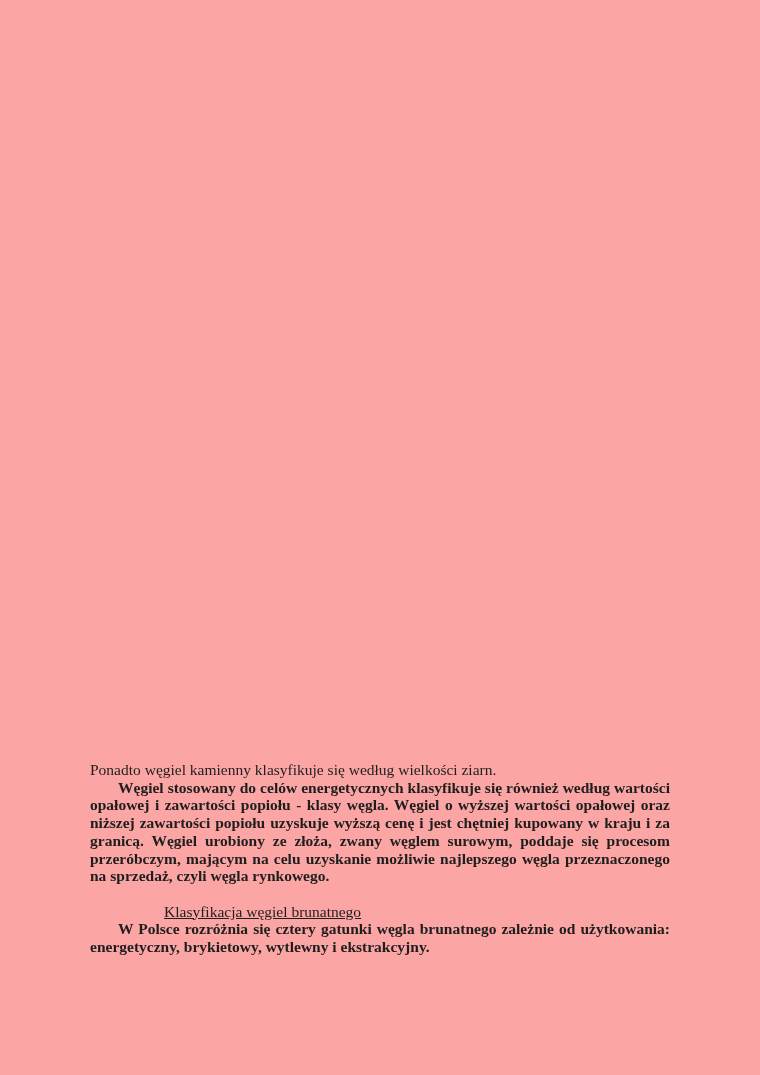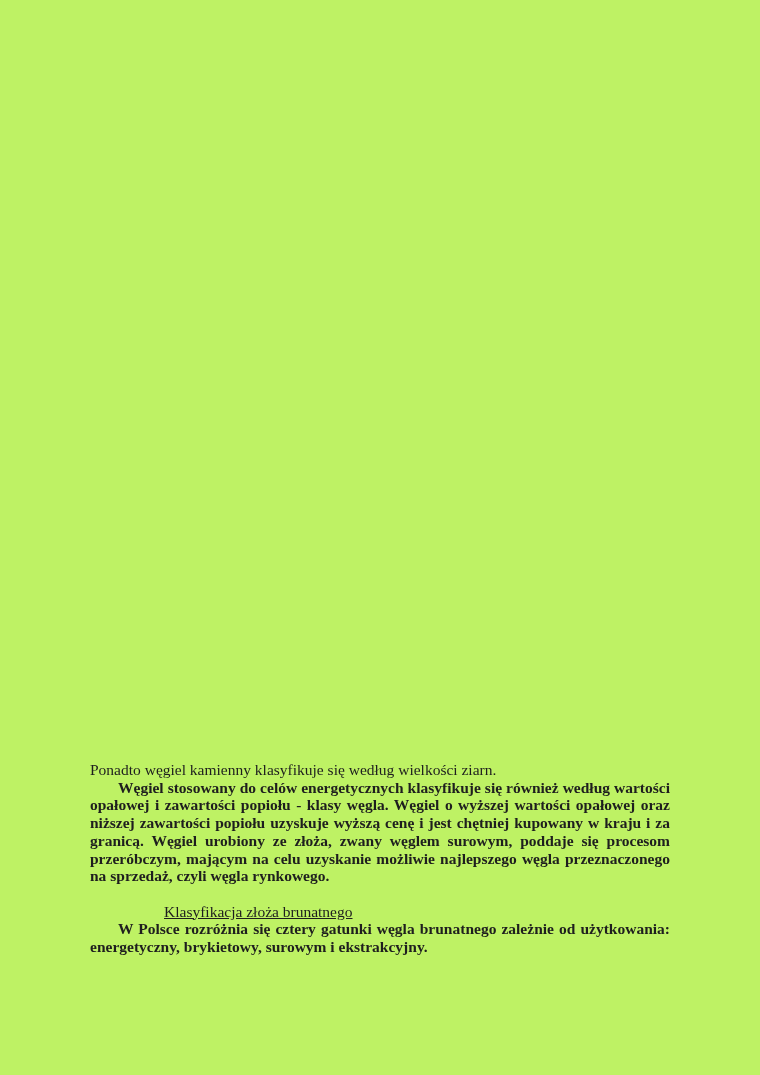--- a/index.html
+++ b/index.html
@@ -4,21 +4,21 @@
 <style>
   html, body {
     margin: 0;
     padding: 0;
     background: #ffffff;
   }
   .page {
     position: relative;
     width: 760px;
     height: 1075px;
-    background: #bef264;
+    background: #fca5a5;
     overflow: hidden;
     font-family: "Liberation Serif", "DejaVu Serif", serif;
     color: #1e1e1e;
   }
   .text-block {
     position: absolute;
     left: 90px;
     top: 761px;
     width: 580px;
     font-size: 15.5px;
@@ -46,16 +46,16 @@
     text-decoration: underline;
   }
 </style>
 </head>
 <body>
 
 <div class="page">
   <div class="text-block">
     <p class="para-plain">Ponadto węgiel kamienny klasyfikuje się według wielkości ziarn.</p>
     <p class="para-justified">Węgiel stosowany do celów energetycznych klasyfikuje się również według wartości opałowej i zawartości popiołu - klasy węgla. Węgiel o wyższej wartości opałowej oraz niższej zawartości popiołu uzyskuje wyższą cenę i jest chętniej kupowany w kraju i za granicą. Węgiel urobiony ze złoża, zwany węglem surowym, poddaje się procesom przeróbczym, mającym na celu uzyskanie możliwie najlepszego węgla przeznaczonego na sprzedaż, czyli węgla rynkowego.</p>
-    <h2 class="section-heading">Klasyfikacja złoża brunatnego</h2>
-    <p class="para-justified">W Polsce rozróżnia się cztery gatunki węgla brunatnego zależnie od użytkowania: energetyczny, brykietowy, surowym i ekstrakcyjny.</p>
+    <h2 class="section-heading">Klasyfikacja węgiel brunatnego</h2>
+    <p class="para-justified">W Polsce rozróżnia się cztery gatunki węgla brunatnego zależnie od użytkowania: energetyczny, brykietowy, wytlewny i ekstrakcyjny.</p>
   </div>
 </div>
 
 </body></html>

